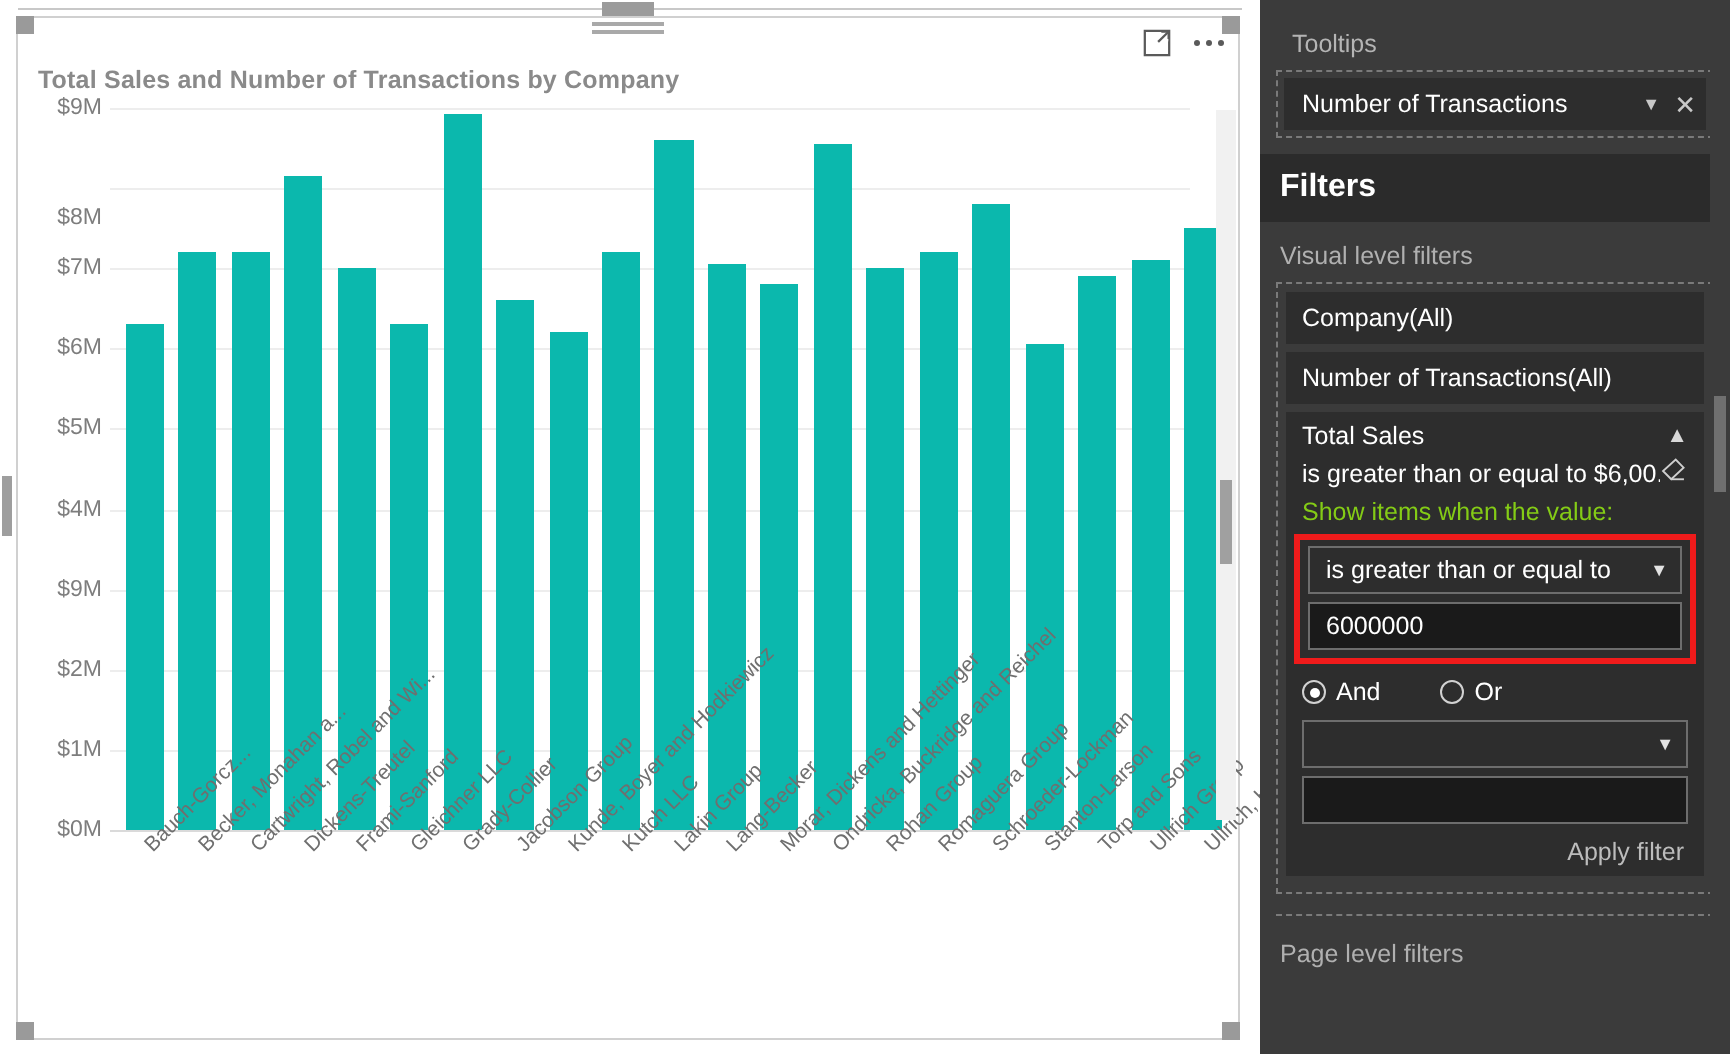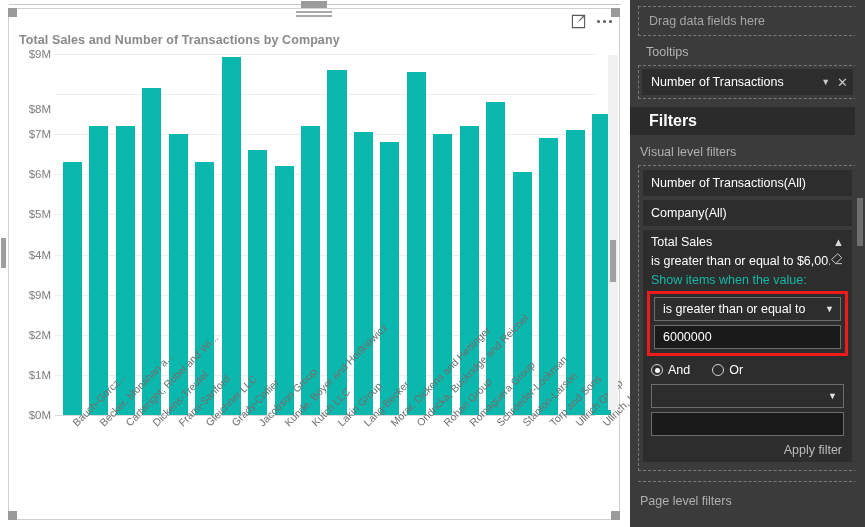--- a/index.html
+++ b/index.html
@@ -141,56 +141,56 @@
     background: #2d2d2d; height: 26px;
     display: flex; align-items: center;
     padding: 0 5px 0 9px;
     font-size: 12.5px; color: #ffffff;
   }
   .field-chip .nm { flex: 1; white-space: nowrap; overflow: hidden; text-overflow: ellipsis; }
   .chev-small { color: #c8c8c8; font-size: 9px; margin-right: 7px; }
   .x-small { color: #c8c8c8; font-size: 13px; line-height: 1; }
 
   .filters-header {
-    background: #2b2b2b; height: 28px;
-    display: flex; align-items: center; padding-left: 19px;
+    background: #2b2b2b; height: 34px;
+    display: flex; align-items: center; padding-left: 10px;
     font-size: 16px; font-weight: bold; color: #ffffff;
     margin-top: 8px;
   }
   .section-label {
     padding: 10px 0 6px 10px; color: #b0b0b0; font-size: 12.5px;
   }
   .filter-list { margin: 0 8px; border: 1px dashed #7a7a7a; padding: 4px; }
   .filter-card {
     background: #2d2d2d; margin-bottom: 4px; padding: 5px 8px;
     color: #ffffff; font-size: 12.5px;
   }
   .filter-card.simple { height: 26px; display: flex; align-items: center; }
   .fc-row { display: flex; align-items: center; }
   .fc-title { flex: 1; font-size: 12.5px; color: #ffffff; }
   .chev-up { color: #d8d8d8; font-size: 11px; }
   .fc-sub { display: flex; align-items: center; margin-top: 4px; }
   .fc-sub .txt { flex: 1; font-size: 12.5px; color: #ffffff; white-space: nowrap; overflow: hidden; }
   .eraser { width: 14px; height: 12px; }
-  .fc-prompt { margin-top: 5px; font-size: 12.5px; color: #14b8a6; }
+  .fc-prompt { margin-top: 5px; font-size: 12.5px; color: #84cc16; }
 
   .redbox { border: 3px solid #ef1b1b; margin: 4px -4px 0 -4px; padding: 3px 4px 4px 4px; }
   .sel {
     background: #2d2d2d; border: 1px solid #6d6d6d; height: 24px;
     display: flex; align-items: center; padding: 0 6px 0 8px;
     font-size: 12.5px; color: #ffffff;
   }
   .sel .val { flex: 1; white-space: nowrap; overflow: hidden; }
   .caret { color: #e2e2e2; font-size: 9px; }
   .txtin {
     background: #1a1a1a; border: 1px solid #6d6d6d; height: 24px; margin-top: 4px;
     display: flex; align-items: center; padding-left: 8px;
     font-size: 12.5px; color: #ffffff;
   }
-  .radios { display: flex; align-items: center; gap: 22px; margin-top: 7px; }
+  .radios { display: flex; align-items: center; gap: 30px; margin-top: 7px; }
   .radio { display: flex; align-items: center; gap: 5px; font-size: 12.5px; color: #ffffff; }
   .rmark {
     width: 12px; height: 12px; border-radius: 50%;
     border: 1px solid #d2d2d2; position: relative; display: inline-block;
   }
   .rmark.on::after {
     content: ""; position: absolute; left: 2.5px; top: 2.5px;
     width: 5px; height: 5px; border-radius: 50%; background: #ffffff;
   }
   .sel.blank { margin-top: 7px; }
@@ -321,45 +321,44 @@
 
       <div class="vscroll">
         <div class="thumb"></div>
       </div>
     </div>
   </div>
 
   <div class="pane">
 
     <div class="wells">
-      <div class="dropzone">Drag data fields here</div>
 
       <div class="well-label">Tooltips</div>
 
       <div class="well-box">
         <div class="field-chip">
           <span class="nm">Number of Transactions</span>
           <span class="chev-small">▼</span>
           <span class="x-small">✕</span>
         </div>
       </div>
     </div>
 
     <div class="filters-header">Filters</div>
 
     <div class="section-label">Visual level filters</div>
 
     <div class="filter-list">
 
       <div class="filter-card simple">
+        <span>Company(All)</span>
+      </div>
+
+      <div class="filter-card simple">
         <span>Number of Transactions(All)</span>
-      </div>
-
-      <div class="filter-card simple">
-        <span>Company(All)</span>
       </div>
 
       <div class="filter-card">
         <div class="fc-row">
           <span class="fc-title">Total Sales</span>
           <span class="chev-up">▲</span>
         </div>
 
         <div class="fc-sub">
           <span class="txt">is greater than or equal to $6,00...</span>

